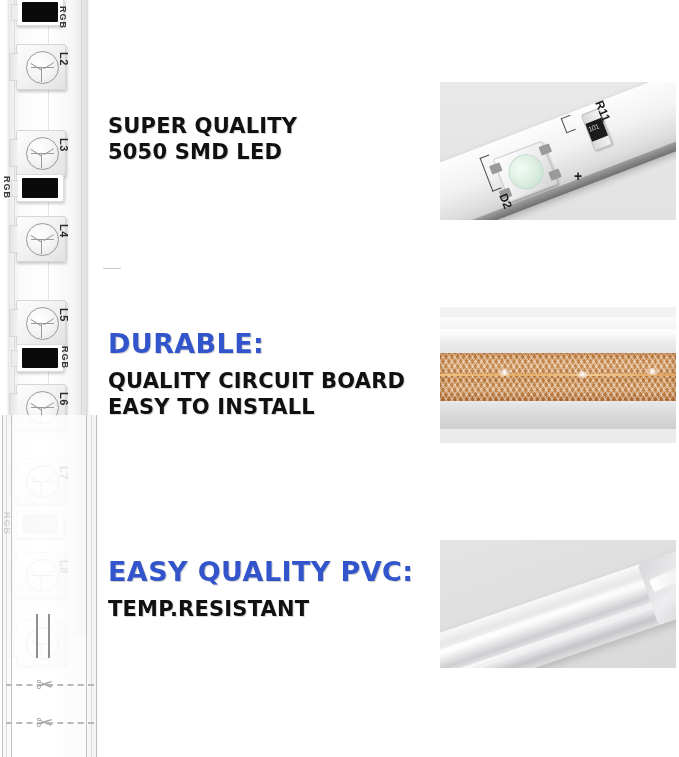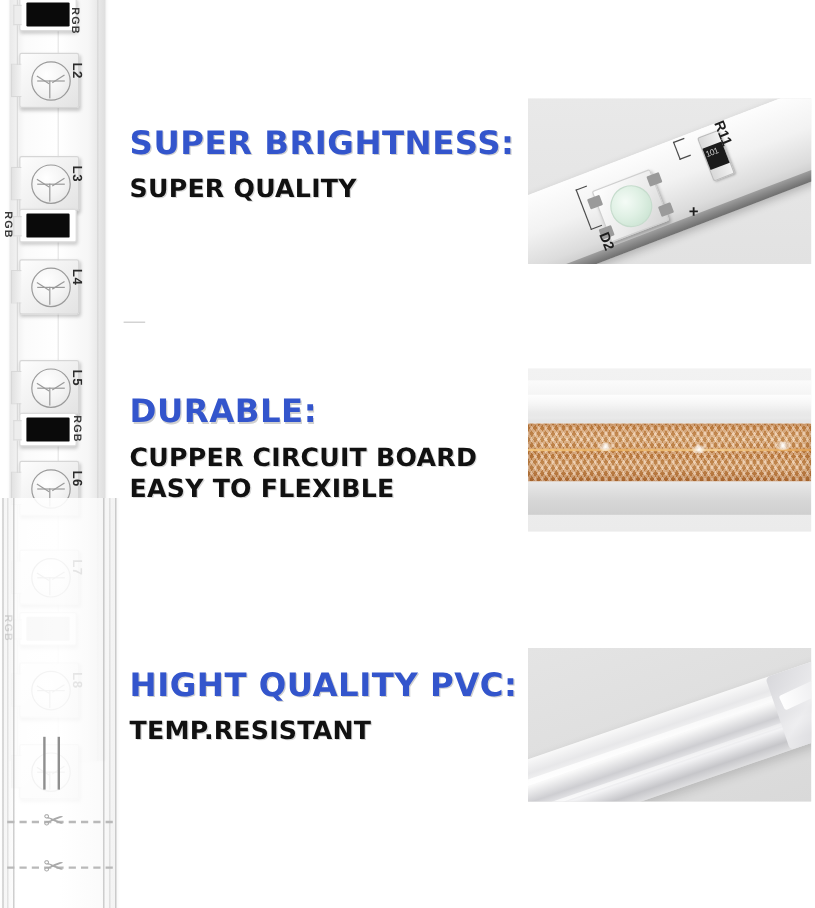--- a/index.html
+++ b/index.html
@@ -368,32 +368,32 @@
     </div>
     <div class="cutmark" style="top:710px">
       <div class="dash"></div>
       <div class="sciss">✂</div>
     </div>
   </div>
 
   <div class="hairline"></div>
 
   <div class="feature" style="top:104px">
-    <div class="f-head">SUPER BRIGHTNESS:</div>
     <div class="f-body">SUPER QUALITY</div>
+    <div class="f-body" style="margin-top:0">5050 SMD LED</div>
   </div>
 
   <div class="feature" style="top:328px">
     <div class="f-head">DURABLE:</div>
-    <div class="f-body">CUPPER CIRCUIT BOARD</div>
-    <div class="f-body" style="margin-top:0">EASY TO FLEXIBLE</div>
+    <div class="f-body">QUALITY CIRCUIT BOARD</div>
+    <div class="f-body" style="margin-top:0">EASY TO INSTALL</div>
   </div>
 
   <div class="feature" style="top:556px">
-    <div class="f-head">HIGHT QUALITY PVC:</div>
+    <div class="f-head">EASY QUALITY PVC:</div>
     <div class="f-body">TEMP.RESISTANT</div>
   </div>
 
   <div class="photo p1">
     <div class="board">
       <div class="brk" style="left:86px;top:10px"></div>
       <div class="smd">
         <div class="lens"></div>
         <div class="corner" style="left:-7px;top:4px"></div>
         <div class="corner" style="left:-7px;top:31px"></div>

